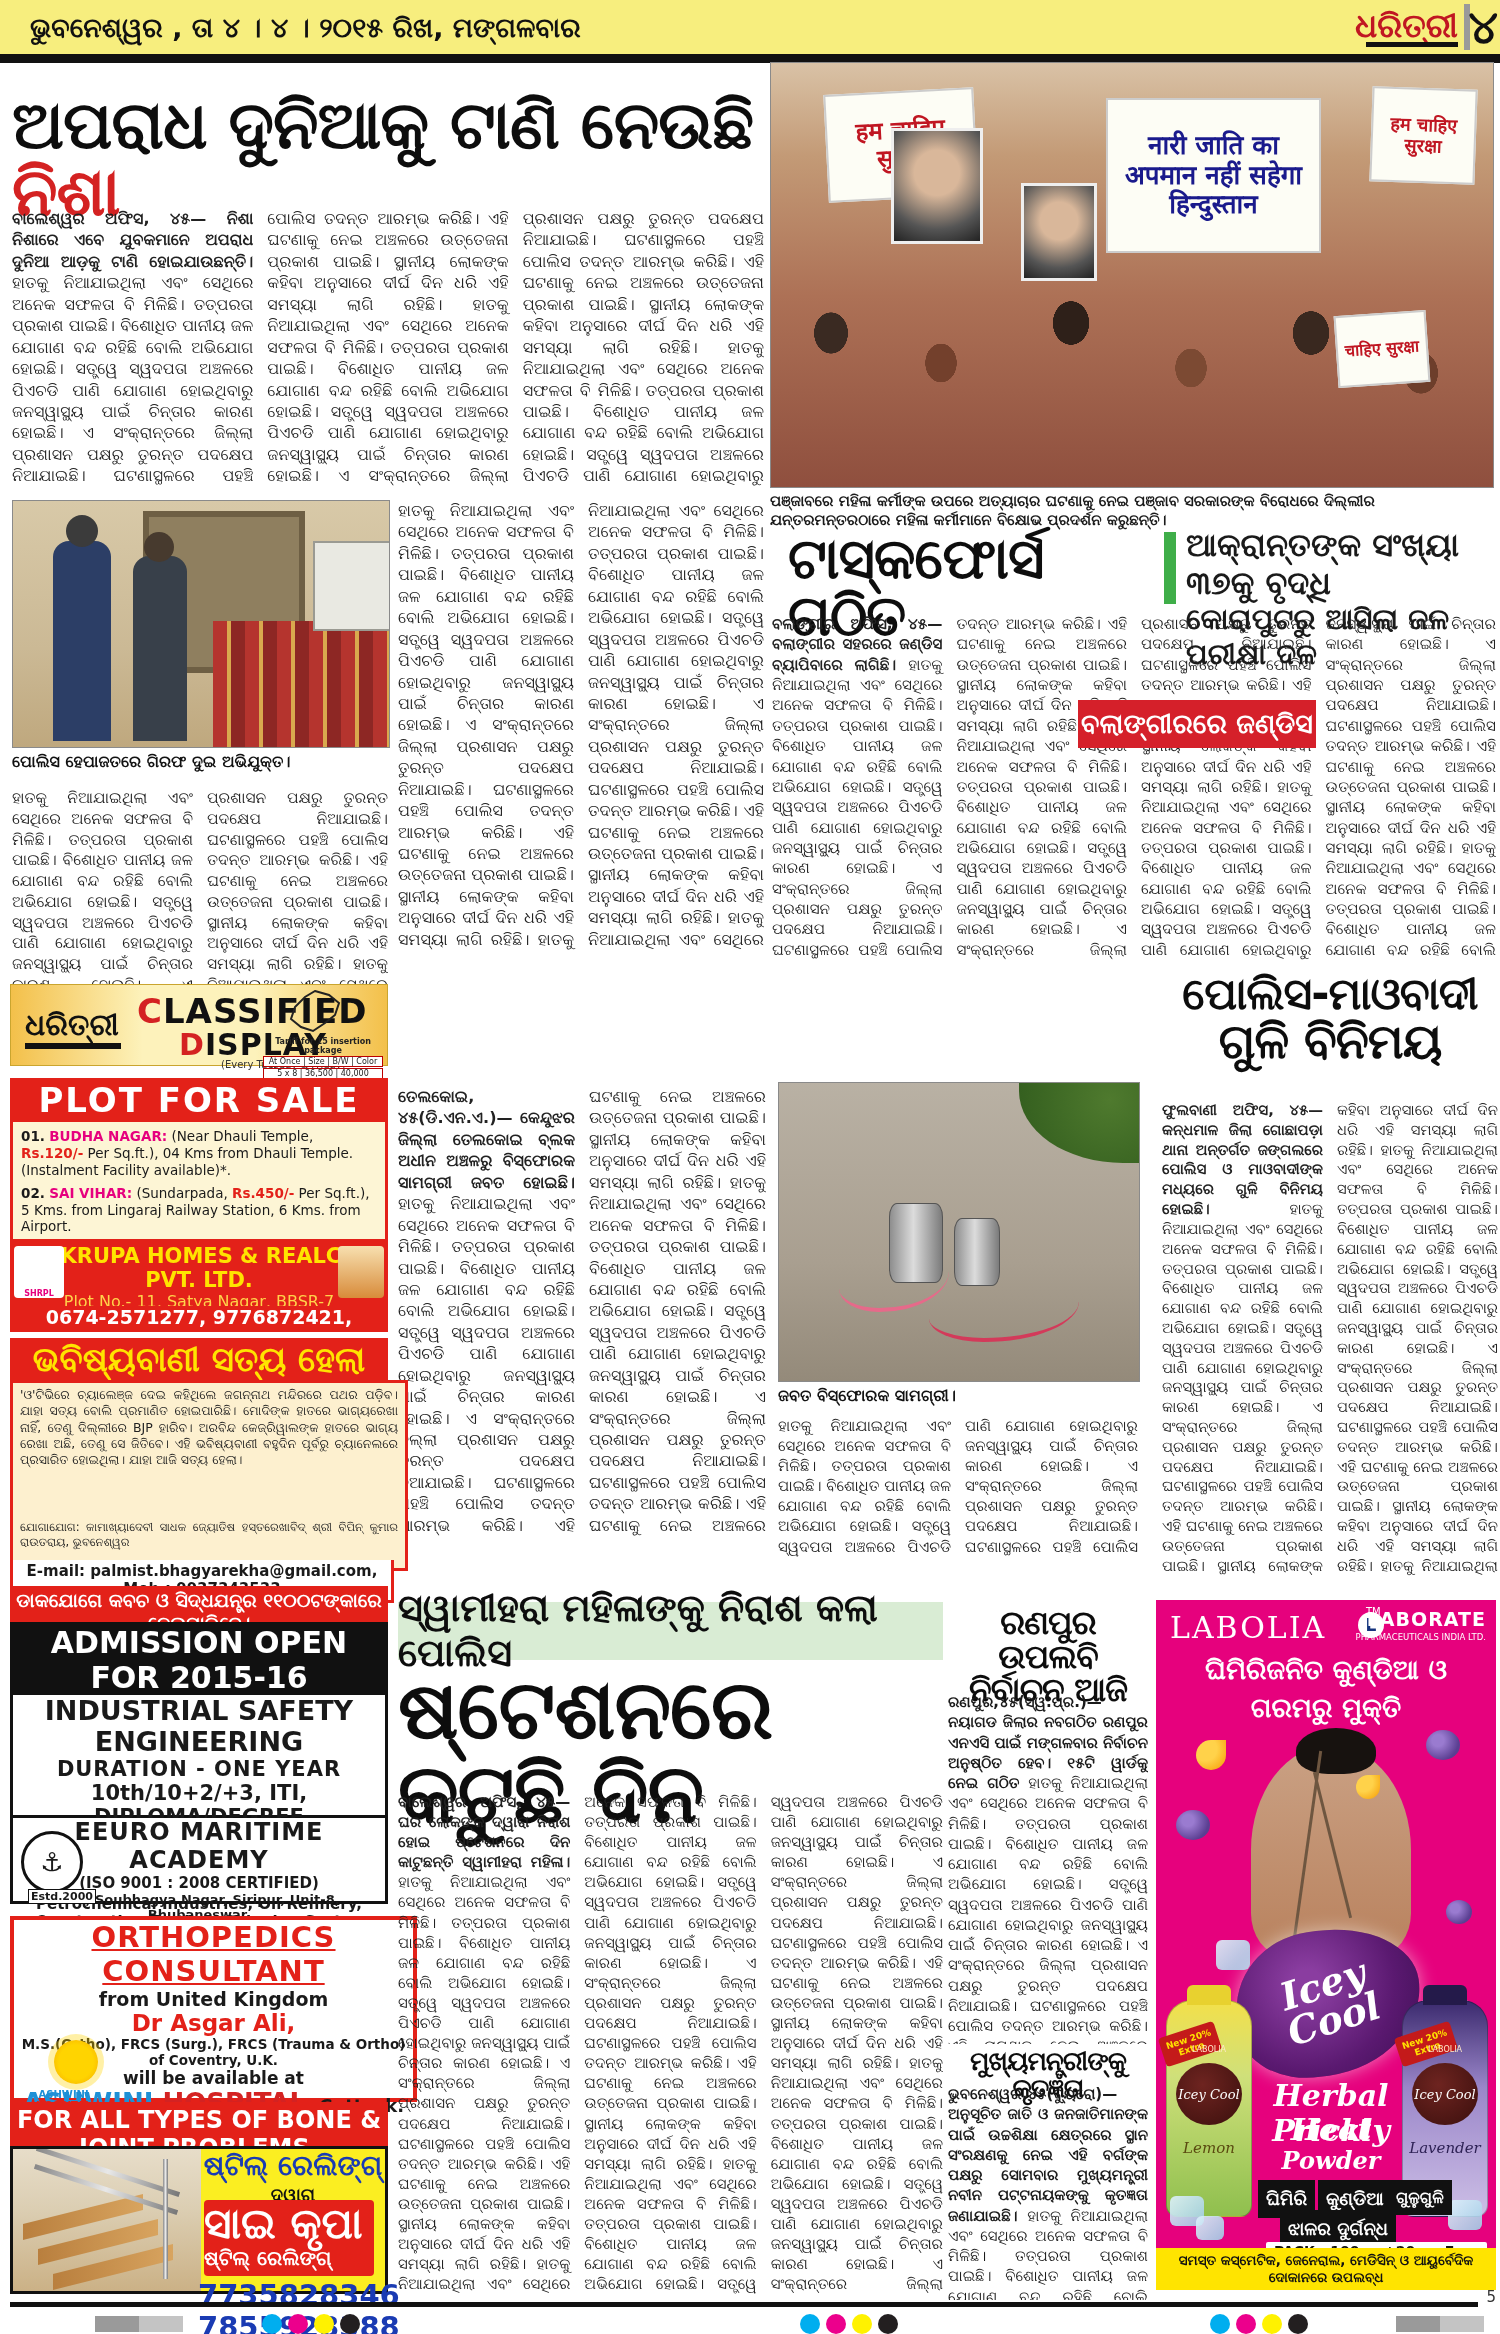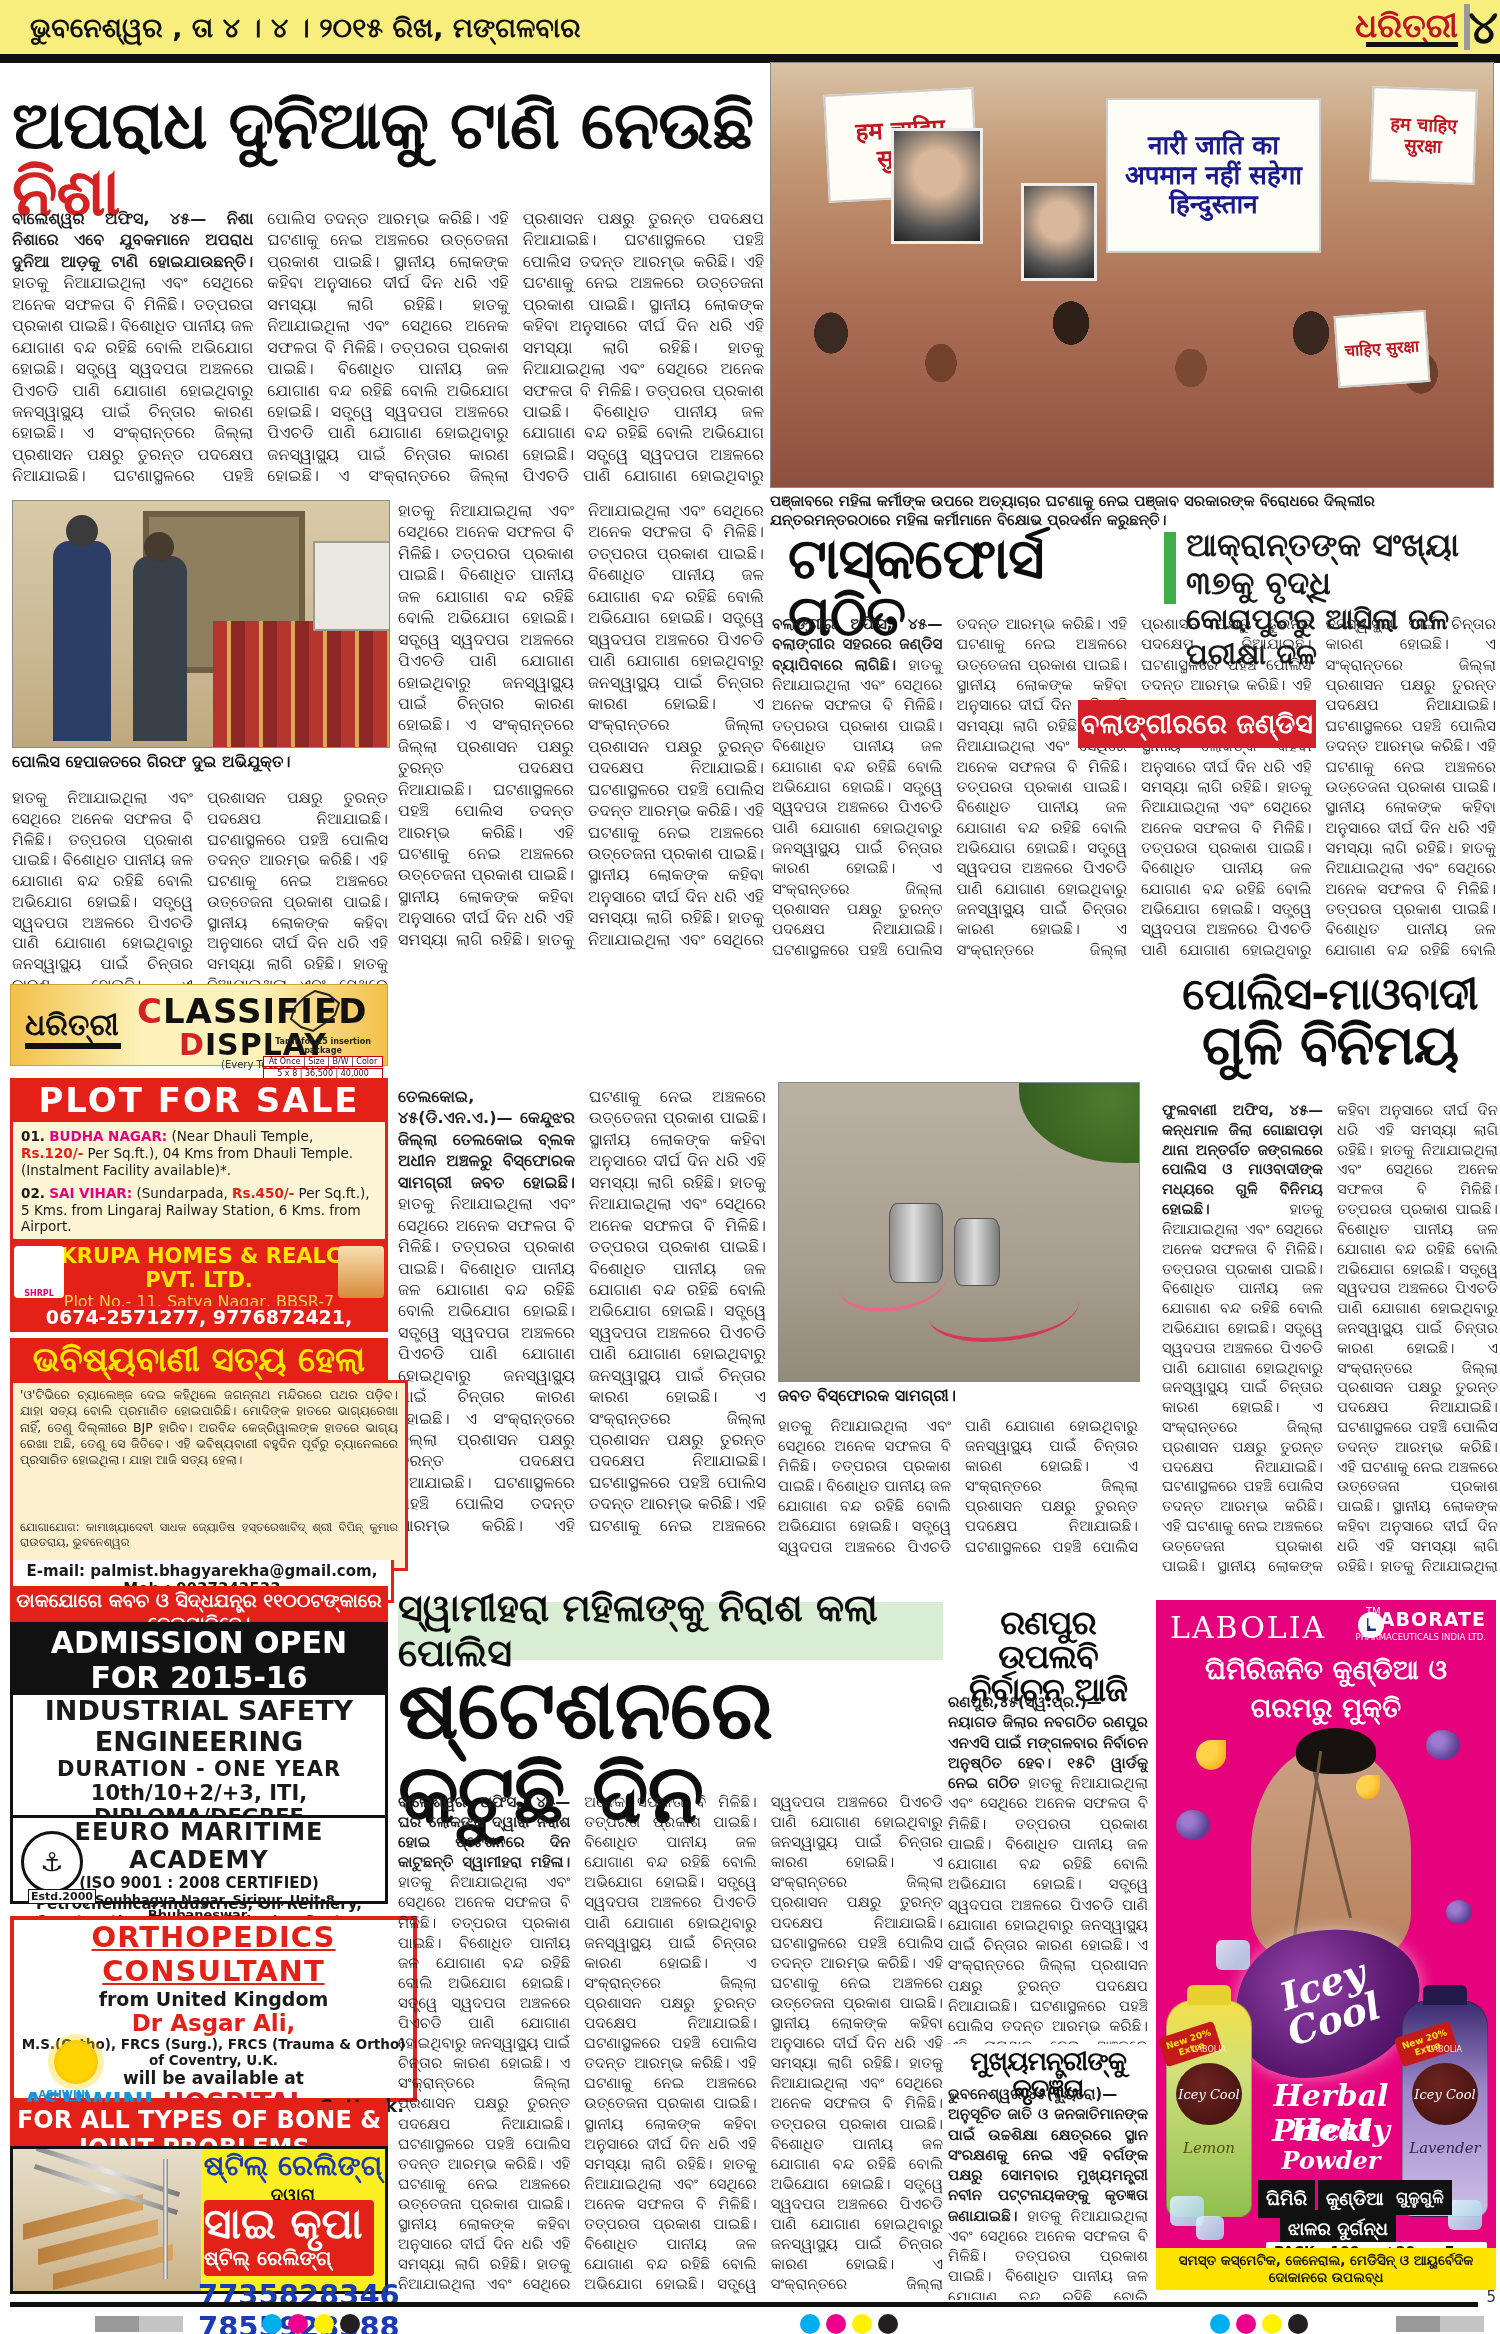--- a/index.html
+++ b/index.html
@@ -240,21 +240,21 @@
     <div class="wire" style="left:150px;top:195px;"></div>
     <div class="wire" style="left:60px;top:165px;width:110px;border-bottom-color:#e66a8a;"></div>
   </div>
   <div class="abs caption" style="left:778px;top:1386px;width:360px;">ଜବତ ବିସ୍ଫୋରକ ସାମଗ୍ରୀ।</div>
   <div class="abs cols c2" style="left:778px;top:1416px;width:360px;height:142px;font-size:15px;">
     <span>ହାତକୁ ନିଆଯାଇଥିଲା ଏବଂ ସେଥିରେ ଅନେକ ସଫଳତା ବି ମିଳିଛି। ତତ୍ପରତା ପ୍ରକାଶ ପାଇଛି। ବିଶୋଧିତ ପାନୀୟ ଜଳ ଯୋଗାଣ ବନ୍ଦ ରହିଛି ବୋଲି ଅଭିଯୋଗ ହୋଇଛି। ସତ୍ତ୍ୱେ ସ୍ୱଦପତା ଅଞ୍ଚଳରେ ପିଏଚଡି ପାଣି ଯୋଗାଣ ହୋଇଥିବାରୁ ଜନସ୍ୱାସ୍ଥ୍ୟ ପାଇଁ ଚିନ୍ତାର କାରଣ ହୋଇଛି। ଏ ସଂକ୍ରାନ୍ତରେ ଜିଲ୍ଲା ପ୍ରଶାସନ ପକ୍ଷରୁ ତୁରନ୍ତ ପଦକ୍ଷେପ ନିଆଯାଇଛି। ଘଟଣାସ୍ଥଳରେ ପହଞ୍ଚି ପୋଲିସ ତଦନ୍ତ ଆରମ୍ଭ କରିଛି। ଏହି ଘଟଣାକୁ ନେଇ ଅଞ୍ଚଳରେ ଉତ୍ତେଜନା ପ୍ରକାଶ ପାଇଛି। ସ୍ଥାନୀୟ ଲୋକଙ୍କ କହିବା ଅନୁସାରେ ଦୀର୍ଘ ଦିନ ଧରି ଏହି ସମସ୍ୟା ଲାଗି ରହିଛି। ହାତକୁ ନିଆଯାଇଥିଲା ଏବଂ ସେଥିରେ ଅନେକ ସଫଳତା ବି ମିଳିଛି। ତତ୍ପରତା ପ୍ରକାଶ ପାଇଛି। ବିଶୋଧିତ ପାନୀୟ ଜଳ ଯୋଗାଣ ବନ୍ଦ ରହିଛି ବୋଲି ଅଭିଯୋଗ ହୋଇଛି। ସତ୍ତ୍ୱେ ସ୍ୱଦପତା ଅଞ୍ଚଳରେ ପିଏଚଡି ପାଣି ଯୋଗାଣ ହୋଇଥିବାରୁ ଜନସ୍ୱାସ୍ଥ୍ୟ ପାଇଁ ଚିନ୍ତାର କାରଣ ହୋଇଛି। ଏ ସଂକ୍ରାନ୍ତରେ ଜିଲ୍ଲା ପ୍ରଶାସନ ପକ୍ଷରୁ ତୁରନ୍ତ ପଦକ୍ଷେପ ନିଆଯାଇଛି। ଘଟଣାସ୍ଥଳରେ ପହଞ୍ଚି ପୋଲିସ ତଦନ୍ତ ଆରମ୍ଭ କରିଛି। ଏହି ଘଟଣାକୁ ନେଇ ଅଞ୍ଚଳରେ ଉତ୍ତେଜନା ପ୍ରକାଶ ପାଇଛି। ସ୍ଥାନୀୟ ଲୋକଙ୍କ କହିବା ଅନୁସାରେ ଦୀର୍ଘ ଦିନ ଧରି ଏହି ସମସ୍ୟା ଲାଗି ରହିଛି। </span>
   </div>
 
   <div class="abs hl" style="left:1162px;top:972px;width:336px;text-align:center;">
     <div style="font-size:44px;">ପୋଲିସ-ମାଓବାଦୀ</div>
-    <div style="font-size:55px;">ଗୁଳି ବିନିମୟ</div>
+    <div style="font-size:48px;">ଗୁଳି ବିନିମୟ</div>
   </div>
   <div class="abs cols c2" style="left:1162px;top:1100px;width:336px;height:478px;font-size:14.8px;">
     <span class="lede">ଫୁଲବାଣୀ ଅଫିସ, ୪୫— କନ୍ଧମାଳ ଜିଲା ଗୋଛାପଡ଼ା ଥାନା ଅନ୍ତର୍ଗତ ଜଙ୍ଗଲରେ ପୋଲିସ ଓ ମାଓବାଦୀଙ୍କ ମଧ୍ୟରେ ଗୁଳି ବିନିମୟ ହୋଇଛି। </span><span>ହାତକୁ ନିଆଯାଇଥିଲା ଏବଂ ସେଥିରେ ଅନେକ ସଫଳତା ବି ମିଳିଛି। ତତ୍ପରତା ପ୍ରକାଶ ପାଇଛି। ବିଶୋଧିତ ପାନୀୟ ଜଳ ଯୋଗାଣ ବନ୍ଦ ରହିଛି ବୋଲି ଅଭିଯୋଗ ହୋଇଛି। ସତ୍ତ୍ୱେ ସ୍ୱଦପତା ଅଞ୍ଚଳରେ ପିଏଚଡି ପାଣି ଯୋଗାଣ ହୋଇଥିବାରୁ ଜନସ୍ୱାସ୍ଥ୍ୟ ପାଇଁ ଚିନ୍ତାର କାରଣ ହୋଇଛି। ଏ ସଂକ୍ରାନ୍ତରେ ଜିଲ୍ଲା ପ୍ରଶାସନ ପକ୍ଷରୁ ତୁରନ୍ତ ପଦକ୍ଷେପ ନିଆଯାଇଛି। ଘଟଣାସ୍ଥଳରେ ପହଞ୍ଚି ପୋଲିସ ତଦନ୍ତ ଆରମ୍ଭ କରିଛି। ଏହି ଘଟଣାକୁ ନେଇ ଅଞ୍ଚଳରେ ଉତ୍ତେଜନା ପ୍ରକାଶ ପାଇଛି। ସ୍ଥାନୀୟ ଲୋକଙ୍କ କହିବା ଅନୁସାରେ ଦୀର୍ଘ ଦିନ ଧରି ଏହି ସମସ୍ୟା ଲାଗି ରହିଛି। ହାତକୁ ନିଆଯାଇଥିଲା ଏବଂ ସେଥିରେ ଅନେକ ସଫଳତା ବି ମିଳିଛି। ତତ୍ପରତା ପ୍ରକାଶ ପାଇଛି। ବିଶୋଧିତ ପାନୀୟ ଜଳ ଯୋଗାଣ ବନ୍ଦ ରହିଛି ବୋଲି ଅଭିଯୋଗ ହୋଇଛି। ସତ୍ତ୍ୱେ ସ୍ୱଦପତା ଅଞ୍ଚଳରେ ପିଏଚଡି ପାଣି ଯୋଗାଣ ହୋଇଥିବାରୁ ଜନସ୍ୱାସ୍ଥ୍ୟ ପାଇଁ ଚିନ୍ତାର କାରଣ ହୋଇଛି। ଏ ସଂକ୍ରାନ୍ତରେ ଜିଲ୍ଲା ପ୍ରଶାସନ ପକ୍ଷରୁ ତୁରନ୍ତ ପଦକ୍ଷେପ ନିଆଯାଇଛି। ଘଟଣାସ୍ଥଳରେ ପହଞ୍ଚି ପୋଲିସ ତଦନ୍ତ ଆରମ୍ଭ କରିଛି। ଏହି ଘଟଣାକୁ ନେଇ ଅଞ୍ଚଳରେ ଉତ୍ତେଜନା ପ୍ରକାଶ ପାଇଛି। ସ୍ଥାନୀୟ ଲୋକଙ୍କ କହିବା ଅନୁସାରେ ଦୀର୍ଘ ଦିନ ଧରି ଏହି ସମସ୍ୟା ଲାଗି ରହିଛି। ହାତକୁ ନିଆଯାଇଥିଲା ଏବଂ ସେଥିରେ ଅନେକ ସଫଳତା ବି ମିଳିଛି। ତତ୍ପରତା ପ୍ରକାଶ ପାଇଛି। ବିଶୋଧିତ ପାନୀୟ ଜଳ ଯୋଗାଣ ବନ୍ଦ ରହିଛି ବୋଲି ଅଭିଯୋଗ ହୋଇଛି। ସତ୍ତ୍ୱେ ସ୍ୱଦପତା ଅଞ୍ଚଳରେ ପିଏଚଡି ପାଣି ଯୋଗାଣ ହୋଇଥିବାରୁ ଜନସ୍ୱାସ୍ଥ୍ୟ ପାଇଁ ଚିନ୍ତାର କାରଣ ହୋଇଛି। ଏ ସଂକ୍ରାନ୍ତରେ ଜିଲ୍ଲା ପ୍ରଶାସନ ପକ୍ଷରୁ ତୁରନ୍ତ ପଦକ୍ଷେପ ନିଆଯାଇଛି। ଘଟଣାସ୍ଥଳରେ ପହଞ୍ଚି ପୋଲିସ ତଦନ୍ତ ଆରମ୍ଭ କରିଛି। ଏହି ଘଟଣାକୁ ନେଇ ଅଞ୍ଚଳରେ ଉତ୍ତେଜନା ପ୍ରକାଶ ପାଇଛି। ସ୍ଥାନୀୟ ଲୋକଙ୍କ କହିବା ଅନୁସାରେ ଦୀର୍ଘ ଦିନ ଧରି ଏହି ସମସ୍ୟା ଲାଗି ରହିଛି। ହାତକୁ ନିଆଯାଇଥିଲା ଏବଂ ସେଥିରେ ଅନେକ ସଫଳତା ବି ମିଳିଛି। ତତ୍ପରତା ପ୍ରକାଶ ପାଇଛି। ବିଶୋଧିତ ପାନୀୟ ଜଳ ଯୋଗାଣ ବନ୍ଦ ରହିଛି ବୋଲି ଅଭିଯୋଗ ହୋଇଛି। ସତ୍ତ୍ୱେ ସ୍ୱଦପତା ଅଞ୍ଚଳରେ ପିଏଚଡି ପାଣି ଯୋଗାଣ ହୋଇଥିବାରୁ ଜନସ୍ୱାସ୍ଥ୍ୟ ପାଇଁ ଚିନ୍ତାର କାରଣ ହୋଇଛି। ଏ ସଂକ୍ରାନ୍ତରେ ଜିଲ୍ଲା ପ୍ରଶାସନ ପକ୍ଷରୁ ତୁରନ୍ତ ପଦକ୍ଷେପ ନିଆଯାଇଛି। ଘଟଣାସ୍ଥଳରେ ପହଞ୍ଚି ପୋଲିସ ତଦନ୍ତ ଆରମ୍ଭ କରିଛି। ଏହି ଘଟଣାକୁ ନେଇ ଅଞ୍ଚଳରେ ଉତ୍ତେଜନା ପ୍ରକାଶ ପାଇଛି। ସ୍ଥାନୀୟ ଲୋକଙ୍କ କହିବା ଅନୁସାରେ ଦୀର୍ଘ ଦିନ ଧରି ଏହି ସମସ୍ୟା ଲାଗି ରହିଛି। </span>
   </div>
 
   <div class="abs adbox classified" style="left:10px;top:984px;width:378px;height:82px;">
     <div class="cl-brand">ଧରିତ୍ରୀ</div>
     <div class="cl-brand-bar"></div>
     <div class="cl-t1"><span class="red">C</span><span>LASSIFIED</span></div>
     <div class="cl-t2"><span class="red">D</span><span>ISPLAY</span></div>

